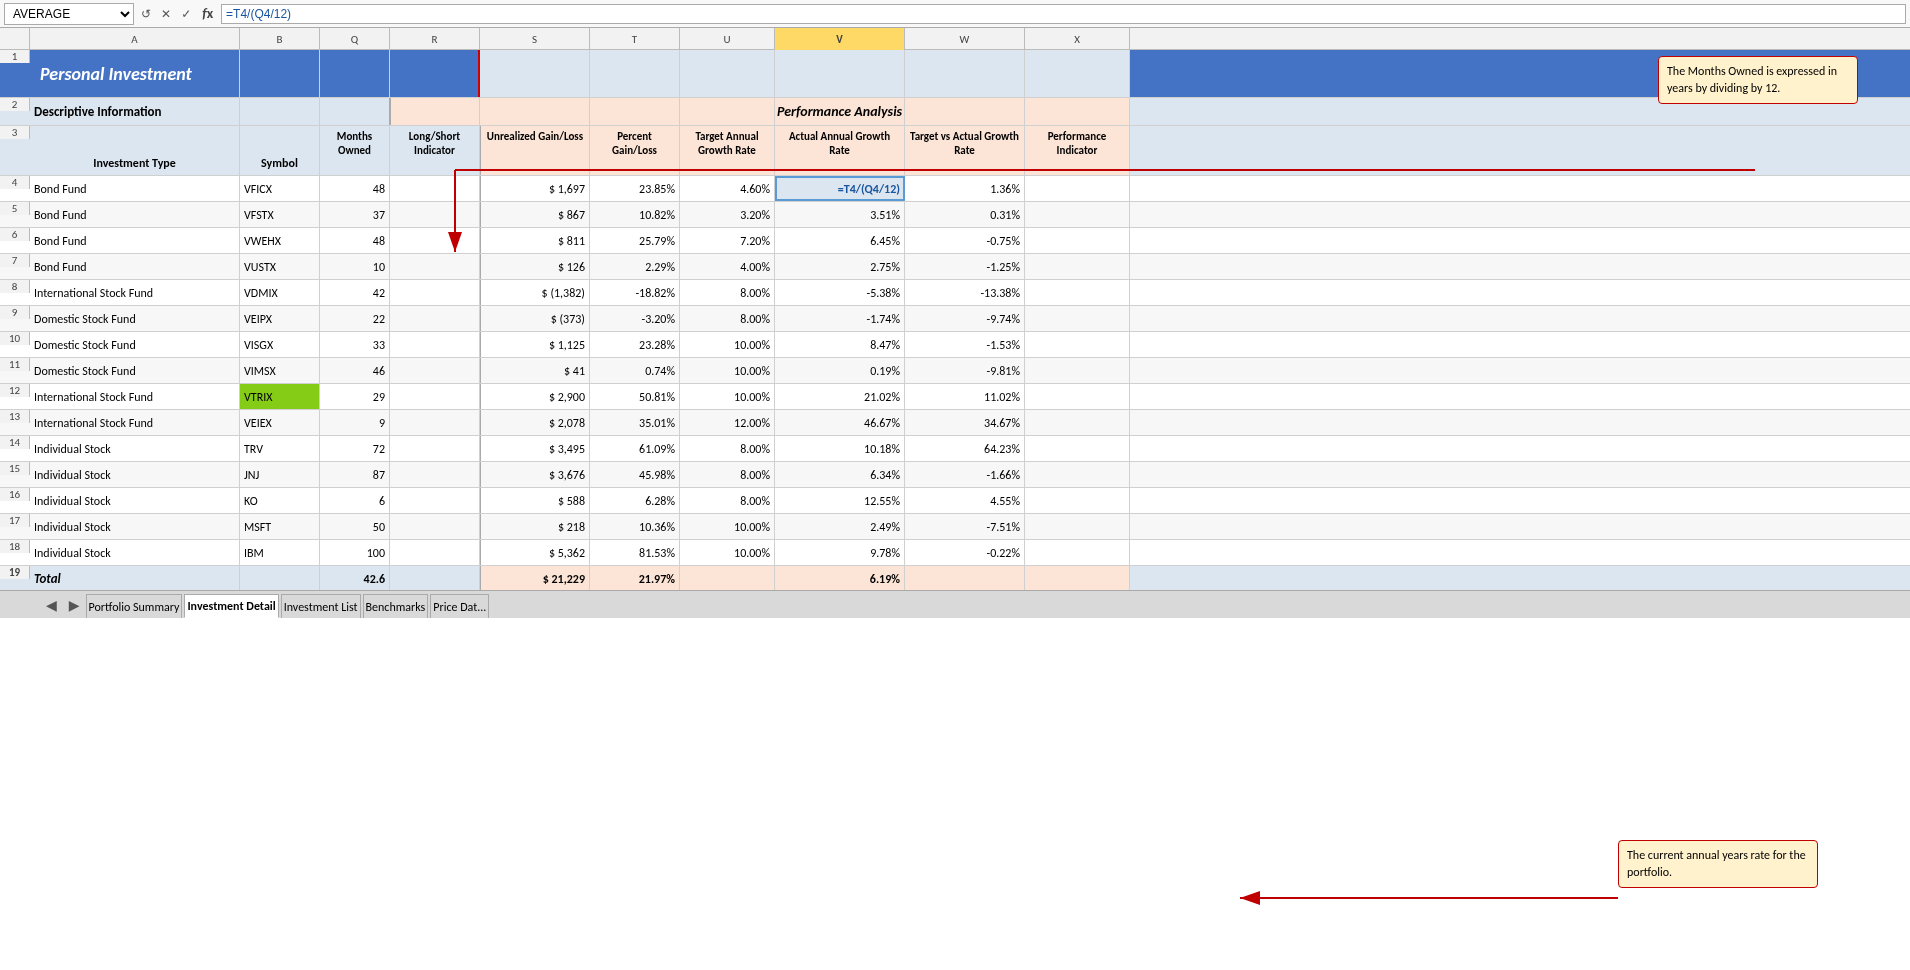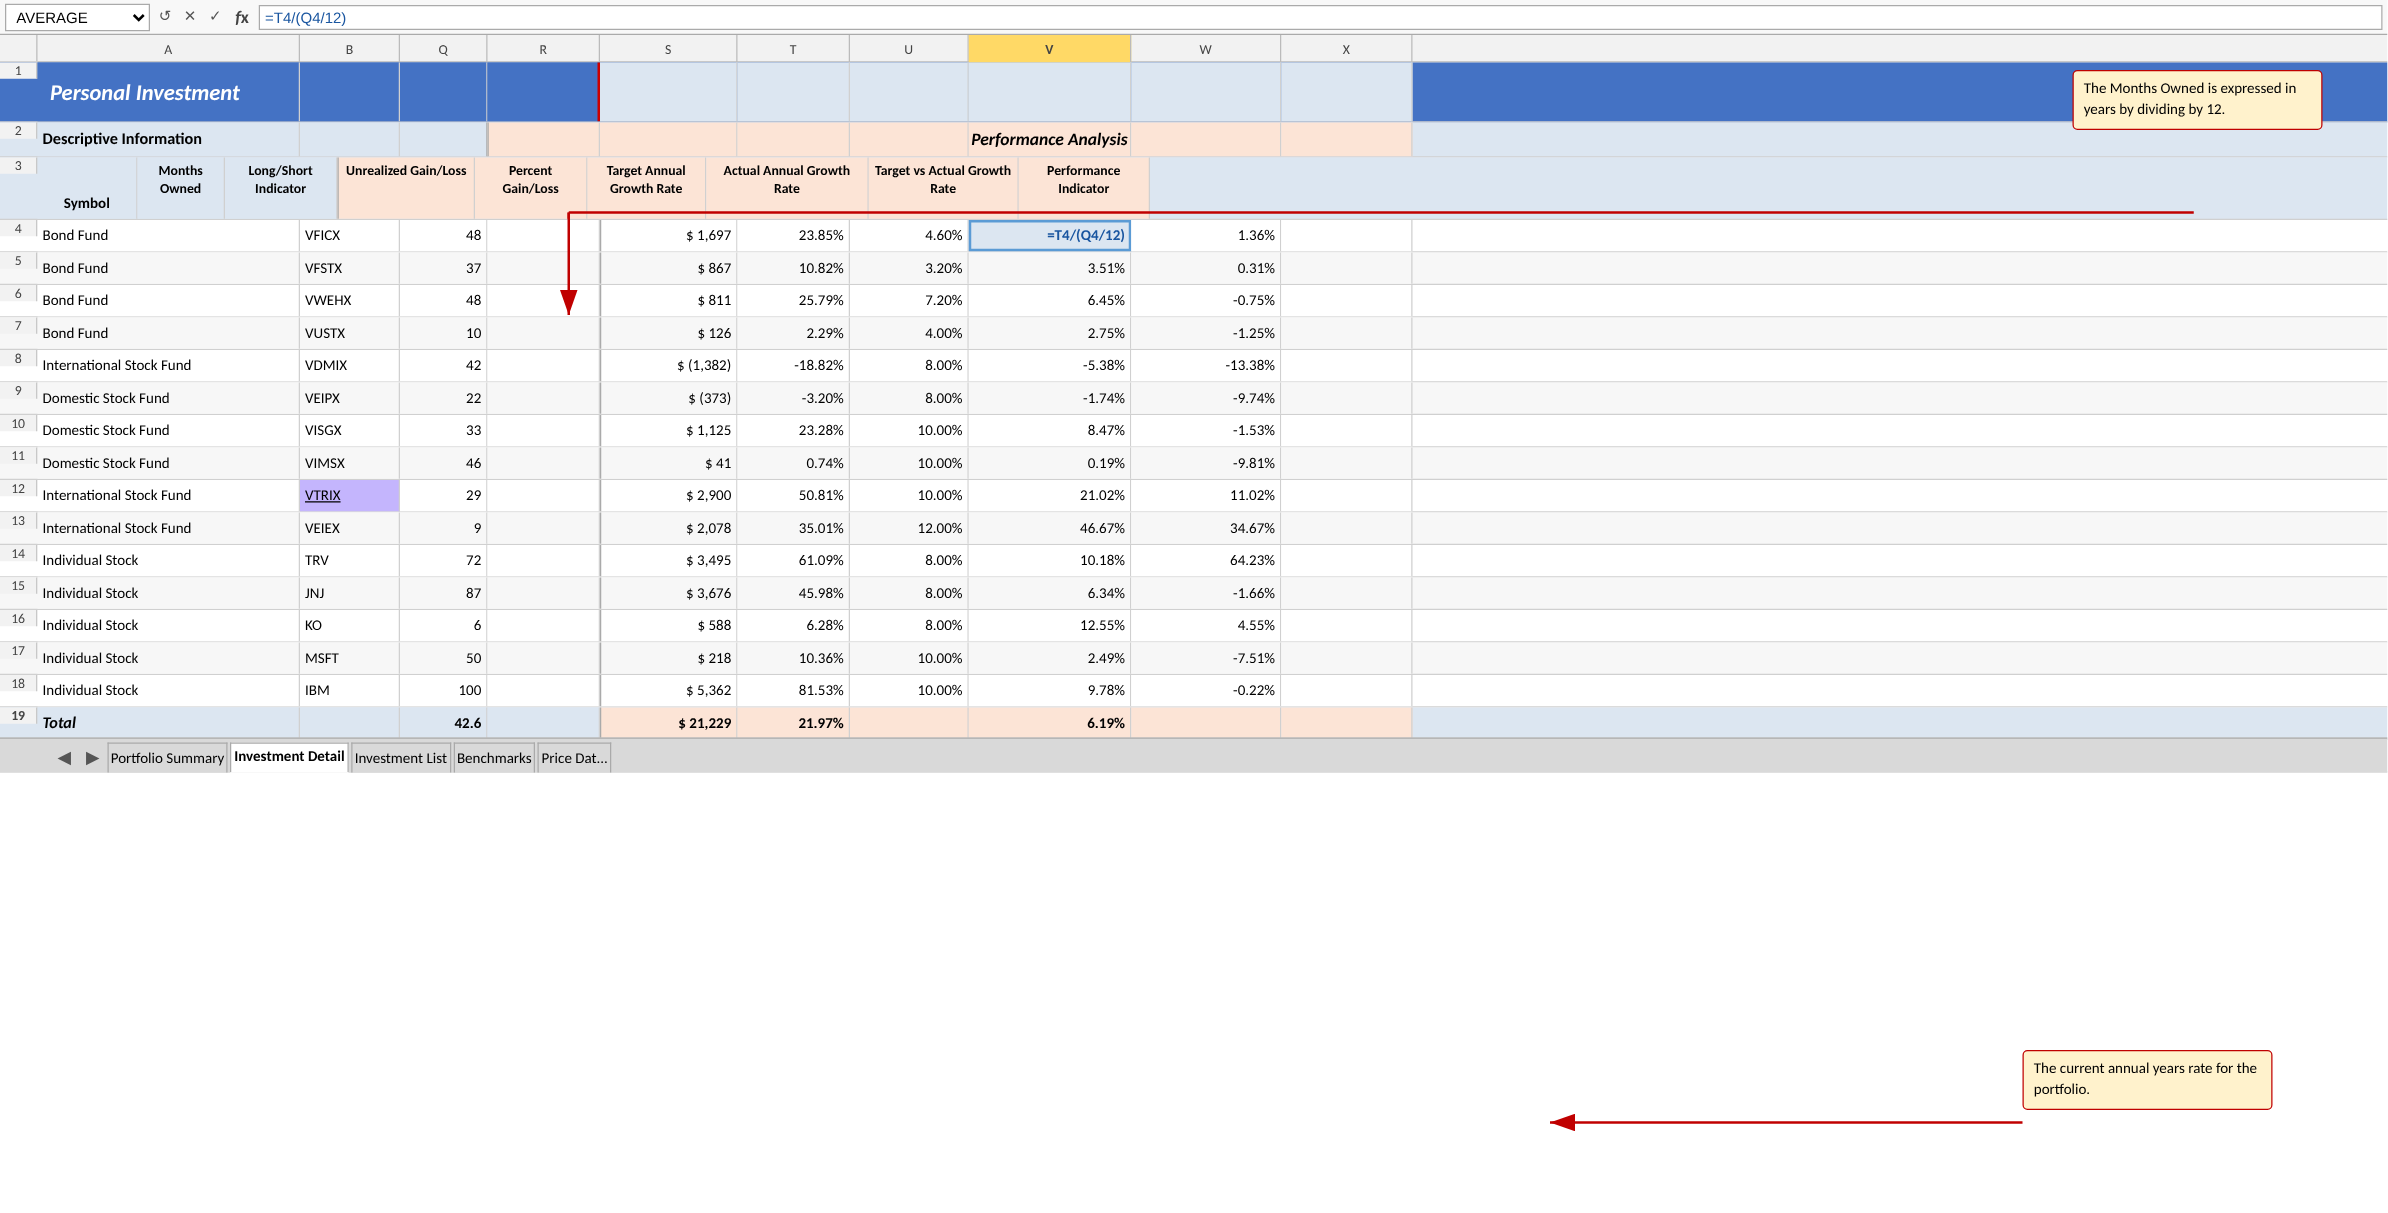--- a/index.html
+++ b/index.html
@@ -9,21 +9,21 @@
     .formula-bar {
       display: flex;
       align-items: center;
       height: 28px;
       border-bottom: 1px solid #aaa;
       background: #f8f8f8;
       padding: 0 4px;
       gap: 4px;
     }
     .name-box {
-      width: 116px;
+      width: 130px;
       border: 1px solid #aaa;
       padding: 2px 4px;
       font-size: 12px;
       background: white;
     }
     .formula-icon { font-size: 12px; color: #555; padding: 0 3px; cursor: pointer; }
     .formula-fx { font-style: italic; font-weight: bold; color: #444; font-size: 14px; padding: 0 4px; }
     .formula-input {
       flex: 1;
       border: 1px solid #aaa;
@@ -225,20 +225,21 @@
     <div class="cell w-S" style="background:#fce4d6;"></div>
     <div class="cell w-T" style="background:#fce4d6;"></div>
     <div class="cell w-U" style="background:#fce4d6;"></div>
     <div class="cell w-V" style="background:#fce4d6;font-weight:bold;font-size:14px;justify-content:center;font-style:italic;">Performance Analysis</div>
     <div class="cell w-W" style="background:#fce4d6;"></div>
     <div class="cell w-X" style="background:#fce4d6;"></div>
   </div>
 
   <div class="sheet-row row-col-headers" style="min-height:50px;background:#dce6f1;">
     <div class="row-num">3</div>
+    <div class="cell w-A cell-col-head" style="background:#dce6f1;align-items:flex-end;padding-bottom:3px;font-weight:bold;font-size:12px;">Investment Type</div>
     <div class="cell w-B cell-col-head" style="background:#dce6f1;align-items:flex-end;padding-bottom:3px;font-weight:bold;font-size:12px;">Symbol</div>
     <div class="cell w-Q cell-col-head" style="background:#dce6f1;text-align:center;justify-content:center;font-weight:bold;font-size:11px;white-space:normal;line-height:1.3;">Months Owned</div>
     <div class="cell w-R cell-col-head" style="background:#dce6f1;text-align:center;justify-content:center;font-weight:bold;font-size:11px;white-space:normal;line-height:1.3;">Long/Short Indicator</div>
     <div class="cell w-S cell-col-head" style="background:#fce4d6;text-align:center;justify-content:center;font-weight:bold;font-size:11px;white-space:normal;line-height:1.3;border-left:1px solid #aaa;">Unrealized Gain/Loss</div>
     <div class="cell w-T cell-col-head" style="background:#fce4d6;text-align:center;justify-content:center;font-weight:bold;font-size:11px;white-space:normal;line-height:1.3;">Percent Gain/Loss</div>
     <div class="cell w-U cell-col-head" style="background:#fce4d6;text-align:center;justify-content:center;font-weight:bold;font-size:11px;white-space:normal;line-height:1.3;">Target Annual Growth Rate</div>
     <div class="cell w-V cell-col-head" style="background:#fce4d6;text-align:center;justify-content:center;font-weight:bold;font-size:11px;white-space:normal;line-height:1.3;">Actual Annual Growth Rate</div>
     <div class="cell w-W cell-col-head" style="background:#fce4d6;text-align:center;justify-content:center;font-weight:bold;font-size:11px;white-space:normal;line-height:1.3;">Target vs Actual Growth Rate</div>
     <div class="cell w-X cell-col-head" style="background:#fce4d6;text-align:center;justify-content:center;font-weight:bold;font-size:11px;white-space:normal;line-height:1.3;">Performance Indicator</div>
   </div>
@@ -344,21 +345,21 @@
       <div class="cell w-S right" style="background:#f7f7f7;border-left:1px solid #aaa;">$     41</div>
       <div class="cell w-T right" style="background:#f7f7f7;">0.74%</div>
       <div class="cell w-U right" style="background:#f7f7f7;">10.00%</div>
       <div class="cell w-V right" style="background:#f7f7f7;">0.19%</div>
       <div class="cell w-W right" style="background:#f7f7f7;">-9.81%</div>
       <div class="cell w-X" style="background:#f7f7f7;"></div>
     </div>
       <div class="sheet-row" style="background: rgb(255, 255, 255); min-height: 26px;">
       <div class="row-num">12</div>
       <div class="cell w-A" style="background:#ffffff;">International Stock Fund</div>
-      <div class="cell w-B" style="background:#c4b5fd;text-decoration:underline;">VTRIX</div>
+      <div class="cell w-B" style="background:#84cc16;">VTRIX</div>
       <div class="cell w-Q right" style="background:#ffffff;">29</div>
       <div class="cell w-R" style="background:#ffffff;"></div>
       <div class="cell w-S right" style="background:#ffffff;border-left:1px solid #aaa;">$  2,900</div>
       <div class="cell w-T right" style="background:#ffffff;">50.81%</div>
       <div class="cell w-U right" style="background:#ffffff;">10.00%</div>
       <div class="cell w-V right" style="background:#ffffff;">21.02%</div>
       <div class="cell w-W right" style="background:#ffffff;">11.02%</div>
       <div class="cell w-X" style="background:#ffffff;"></div>
     </div>
       <div class="sheet-row" style="background: rgb(247, 247, 247); min-height: 26px;">

